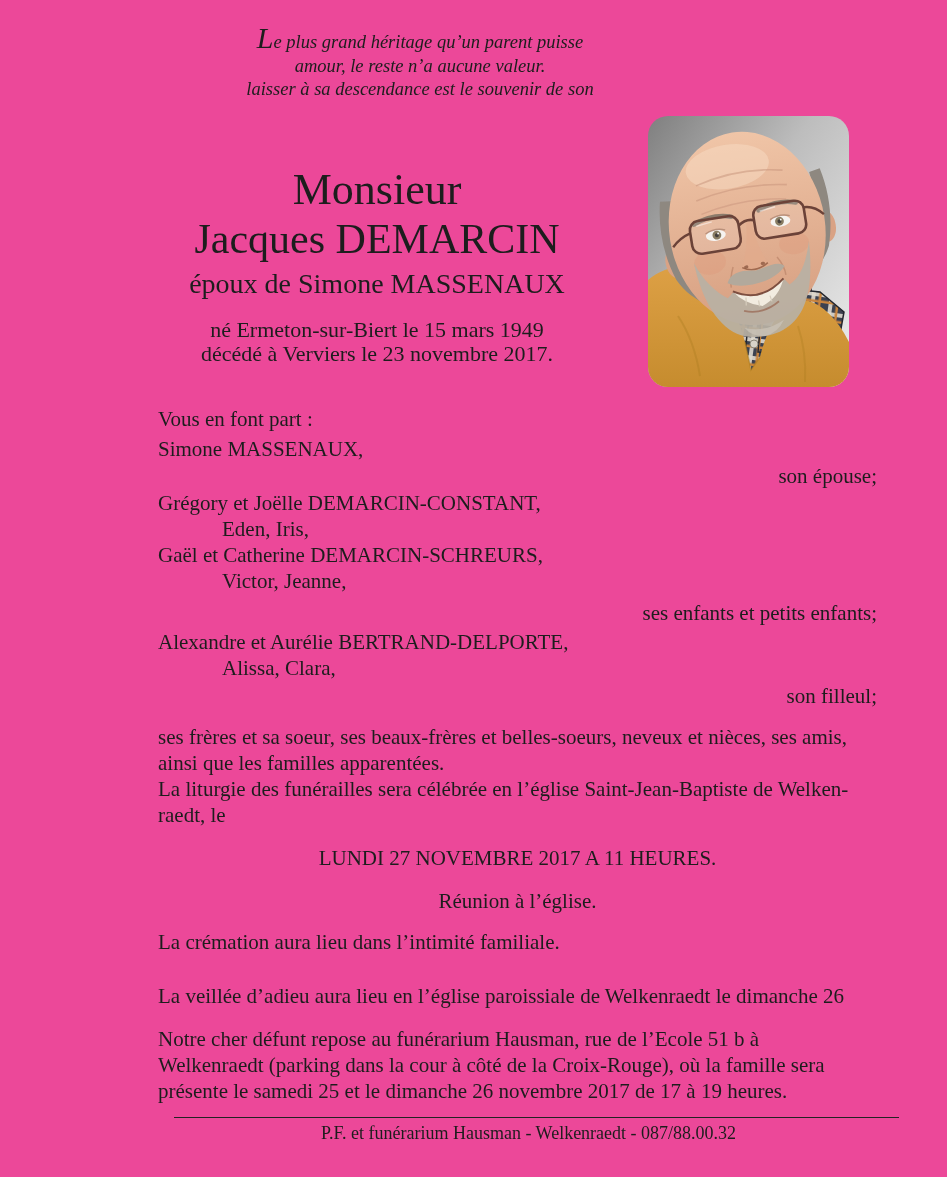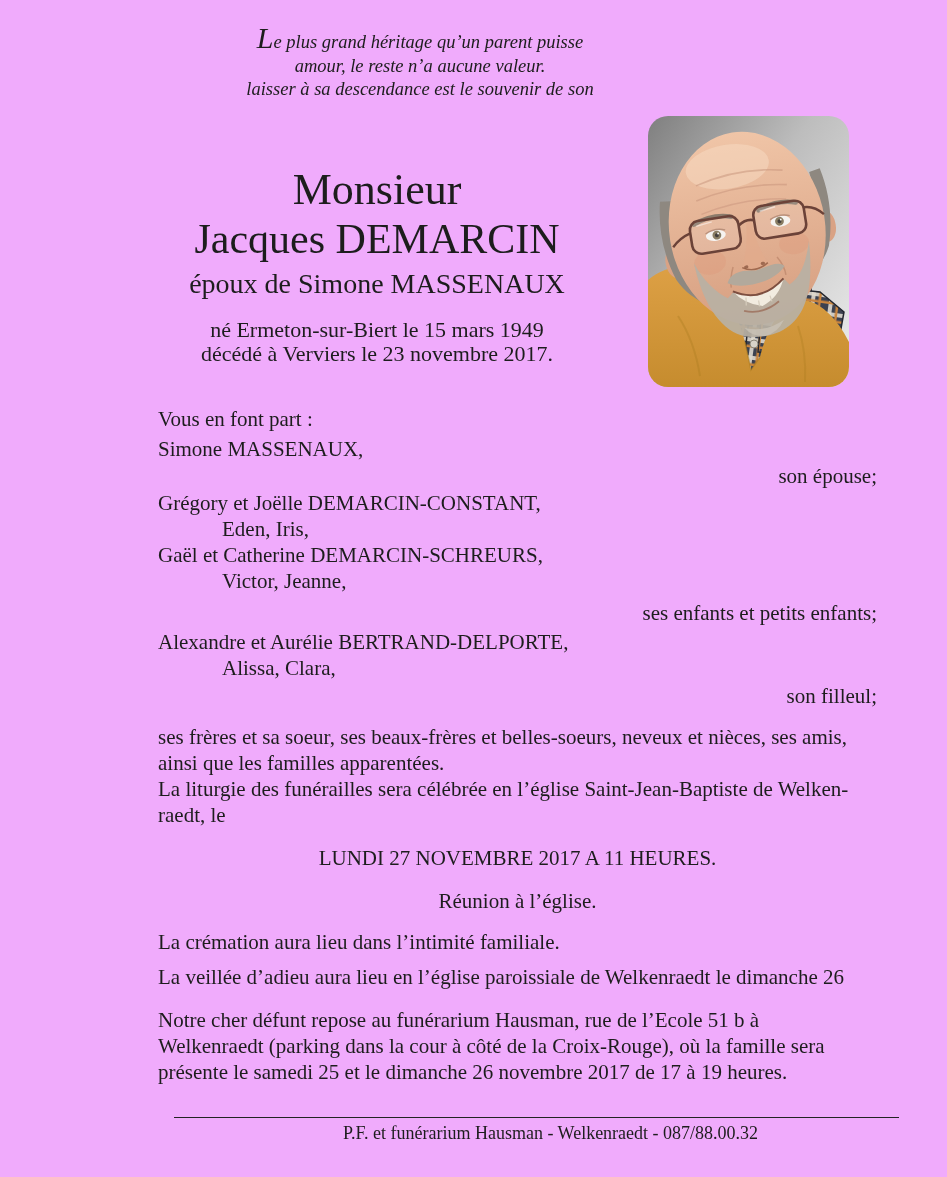--- a/index.html
+++ b/index.html
@@ -1,17 +1,17 @@
 <!DOCTYPE html>
 <html><head>
 <meta charset="utf-8">
 <style>
   html,body{margin:0;padding:0;background:#ffffff;}
   .page{
-    position:relative;width:947px;height:1177px;background:#f0abfc;
+    position:relative;width:947px;height:1177px;background:#ec4899;
     font-family:"Liberation Serif",serif;color:#1d1d1d;overflow:hidden;
   }
   
   .quote{
     position:absolute;left:120px;top:31px;width:600px;text-align:center;
     font-style:italic;font-size:18.5px;line-height:23.5px;
   }
   .quote .initial{font-size:30px;line-height:1px;}
   
   .photo{position:absolute;left:648px;top:116px;width:201px;height:271px;display:block;}
@@ -22,24 +22,24 @@
   .t-spouse{font-size:28px;line-height:40px;white-space:nowrap;}
   .t-dates{font-size:22px;line-height:24px;white-space:nowrap;}
   .t-dates.first{margin-top:14px;}
   
   .docbody{position:absolute;left:158px;top:406px;width:719px;font-size:21px;line-height:26px;}
   .ln{white-space:nowrap;}
   .rt{text-align:right;}
   .ind{padding-left:64px;}
   .ctr{text-align:center;}
   .g1{margin-top:1px}.g2{margin-top:2px}.g3{margin-top:3px}.g4{margin-top:4px}
-  .g6{margin-top:6px}.g15{margin-top:15px}.g17{margin-top:17px}.g20{margin-top:9px}
+  .g6{margin-top:6px}.g15{margin-top:15px}.g17{margin-top:17px}.g20{margin-top:28px}
   
   .rule{position:absolute;left:174px;top:1117px;width:725px;height:0;border-top:1.6px solid #232323;}
-  .footer{position:absolute;left:188px;top:1121px;width:725px;text-align:center;
+  .footer{position:absolute;left:166px;top:1121px;width:725px;text-align:center;
           font-size:18px;line-height:24px;white-space:nowrap;}
 </style>
 </head>
 <body>
 
 <div class="page">
 
   <div class="quote">
     <div><span class="initial">L</span><span>e plus grand héritage qu’un parent puisse</span></div>
     <div>amour, le reste n’a aucune valeur.</div>

